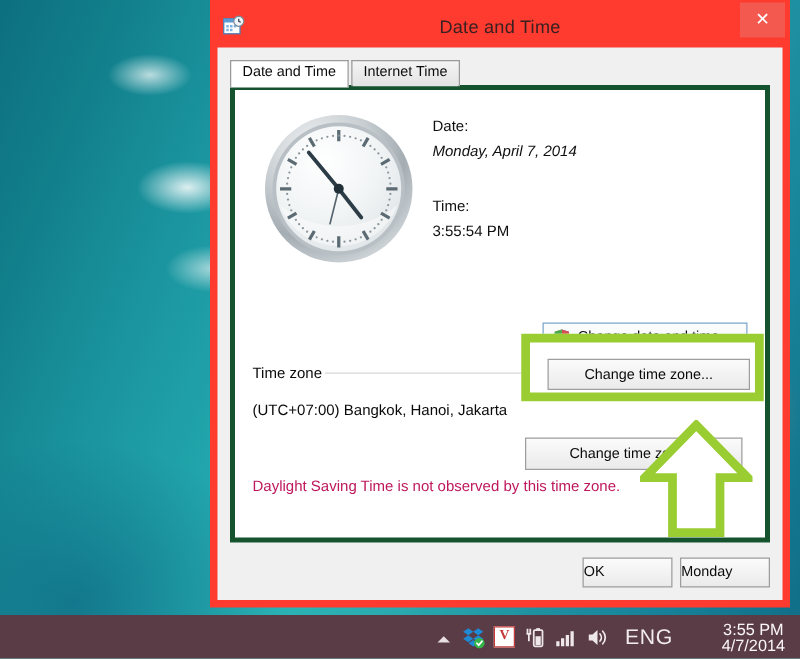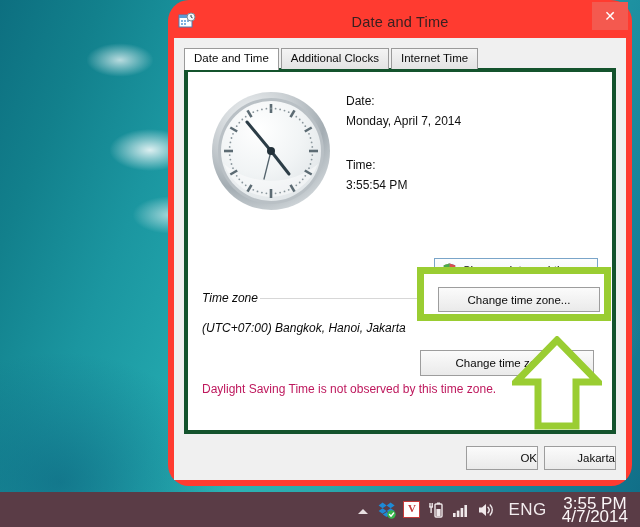--- a/index.html
+++ b/index.html
@@ -69,32 +69,31 @@
   .ic-vkey {
     width: 15px; height: 15px; background: #fff; border: 1px solid #c43a3a;
     color: #c43a3a; font-size: 11px; font-weight: bold; line-height: 13px;
     text-align: center; font-family: "Liberation Serif", serif;
   }
   .ic-lang {
     color: #f2ecee; font-size: 17px; letter-spacing: .5px;
     padding: 0 6px; cursor: pointer; font-family: "Liberation Sans", sans-serif;
   }
   .clock-tray {
-    color: #fbf6f7; font-size: 17px; line-height: 13px; text-align: center;
-    padding: 0 6px 0 2px; cursor: pointer;
+    color: #fbf6f7; font-size: 13px; line-height: 13px; text-align: center;
+    padding: 0 6px 0 2px; cursor: pointer; margin-left: 24px;
   }
 
   
   #dialog {
     position: absolute; left: 168px; top: 0px;
     width: 464px; height: 486px;
     background: #ff3b30;
     box-sizing: border-box;
     padding: 6px;
-    border-radius: 21px;
   }
   #titlebar {
     position: relative; height: 32px;
     display: flex; align-items: center; justify-content: center;
   }
   #title-icon {
     position: absolute; left: 4px; top: 6px;
     width: 18px; height: 18px;
   }
   #title-text {
@@ -144,21 +143,21 @@
     box-sizing: border-box;
     padding: 12px 14px;
   }
   
   #clock-wrap { position: absolute; left: 22px; top: 18px; width: 122px; height: 122px; }
   .date-label, .time-label {
     position: absolute; font-size: 12px; color: #101010;
   }
   
   .group-head {
-    position: absolute; font-size: 12px; color: #0a0a0a; font-style: italic;
+    position: absolute; font-size: 12px; color: #0a0a0a;
   }
   .group-rule {
     position: absolute; height: 1px; background: #d7d7d7;
   }
   .btn {
     border: 1px solid #9d9d9d;
     background: linear-gradient(#fbfbfb, #eaeaea);
     font-size: 11.5px; color: #0a0a0a;
     padding: 4px 10px; cursor: pointer;
     box-sizing: border-box;
@@ -179,21 +178,21 @@
     position: absolute; left: 232px; top: 278px;
     width: 174px; height: 26px;
     display: flex; align-items: center; justify-content: center;
   }
   #dst-note { position: absolute; left: 14px; top: 310px; font-size: 12px; color: #be185d; }
   
   #btnrow {
     position: absolute; right: 10px; bottom: 10px;
     display: flex; gap: 6px;
   }
-  #btnrow .btn { width: 72px; height: 24px; padding: 0; line-height: 22px; text-align: right; }
+  #btnrow .btn { width: 72px; height: 24px; padding: 0; line-height: 22px; text-align: left; }
 
   
   #hl-box {
     position: absolute; left: 417px; top: 267px;
     width: 194px; height: 54px;
     border: 7px solid #9acd32;
     background: #ffffff;
     box-sizing: border-box;
     z-index: 10;
   }
@@ -231,21 +230,20 @@
 
       <span id="title-text">Date and Time</span>
 
       <span id="close-btn">✕</span>
     </div>
 
     <div id="client">
 
       <div id="tabstrip">
         <div class="tab active">Date and Time</div>
-        <div class="tab">Additional Clocks</div>
         <div class="tab">Internet Time</div>
       </div>
 
       <div id="tabpanel">
 
         <div id="clock-wrap">
           <svg width="122" height="122" viewBox="0 0 122 122">
             <defs>
               <radialGradient id="bez" cx="35%" cy="25%" r="85%">
                 <stop offset="0%" stop-color="#f4f6f7"></stop>
@@ -329,21 +327,21 @@
               <circle cx="56.4" cy="18.7" r="0.9"></circle>
             </g>
             <line x1="61" y1="61" x2="79" y2="84" stroke="#2c3d47" stroke-width="3" stroke-linecap="round"></line>
             <line x1="61" y1="61" x2="37" y2="32" stroke="#2c3d47" stroke-width="3" stroke-linecap="round"></line>
             <line x1="61" y1="61" x2="54" y2="89" stroke="#54636c" stroke-width="1.3" stroke-linecap="round"></line>
             <circle cx="61" cy="61" r="4" fill="#223039"></circle>
           </svg>
         </div>
 
         <span class="date-label" style="left:158px; top:22px;">Date:</span>
-        <span class="date-label" style="left:158px; top:42px;">Monday, April 7, 2014</span>
+        <span class="date-label" style="left:158px; top:42px;font-style:italic;">Monday, April 7, 2014</span>
         <span class="time-label" style="left:158px; top:86px;">Time:</span>
         <span class="time-label" style="left:158px; top:106px;">3:55:54 PM</span>
 
         <div id="change-dt-btn" class="btn">
           <span class="shield">
             <svg width="13" height="14" viewBox="0 0 13 14">
               <path d="M6.5 0.6 L12.2 2.3 V7 C12.2 10.3 9.6 12.6 6.5 13.5 C3.4 12.6 0.8 10.3 0.8 7 V2.3 Z" fill="#2a6ebb"></path>
               <path d="M6.5 0.6 L6.5 13.5 C3.4 12.6 0.8 10.3 0.8 7 V2.3 Z" fill="#f2c83c"></path>
               <path d="M6.5 0.6 L12.2 2.3 V7 C12.2 8.3 11.8 9.4 11.2 10.3 L6.5 6.8 Z" fill="#d94f4f"></path>
               <path d="M0.8 2.3 L6.5 0.6 L6.5 6.8 L1.3 10.1 C1 9.2 0.8 8.1 0.8 7 Z" fill="#49a84f"></path>
@@ -358,21 +356,21 @@
 
         <div id="change-tz-btn" class="btn">
           <span>Change time zone...</span>
         </div>
 
         <span id="dst-note">Daylight Saving Time is not observed by this time zone.</span>
       </div>
 
       <div id="btnrow">
         <div class="btn">OK</div>
-        <div class="btn">Jakarta</div>
+        <div class="btn">Monday</div>
       </div>
 
     </div>
   </div>
 
   <div id="hl-box">
     <div class="btn" style="position:absolute;left:14px;top:13px;width:162px;height:25px;display:flex;align-items:center;justify-content:center;">
       <span>Change time zone...</span>
     </div>
   </div>

